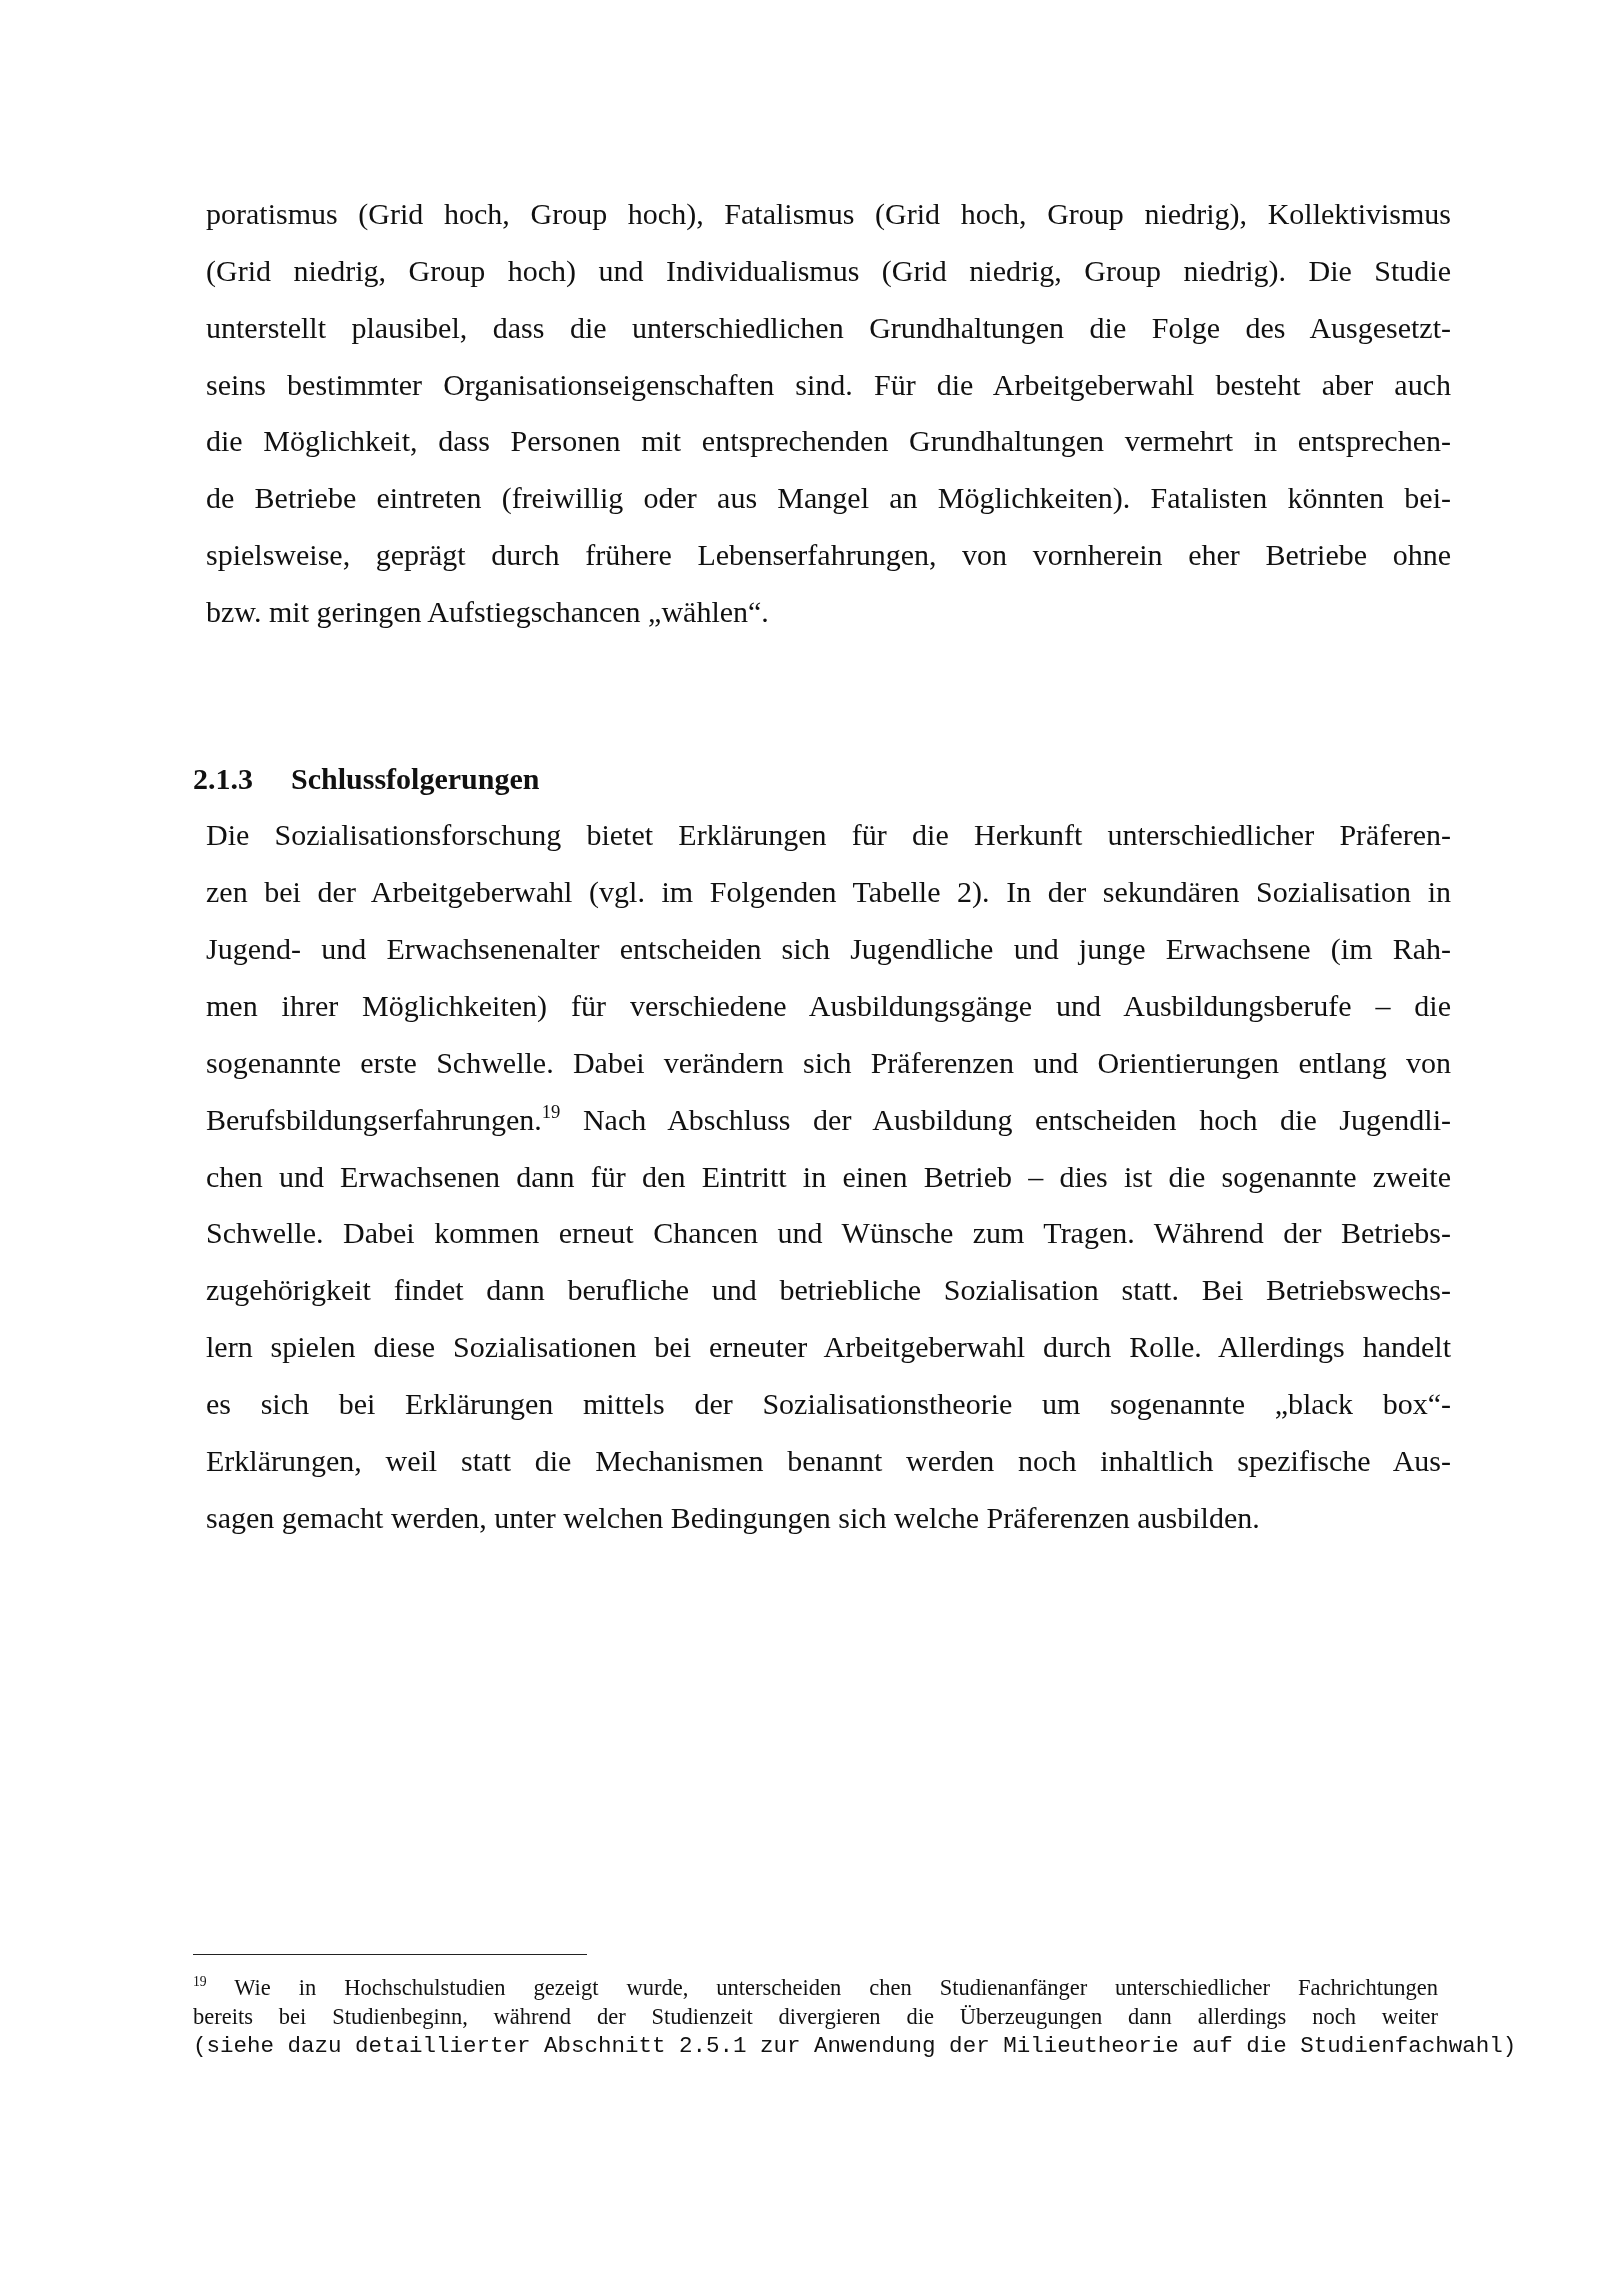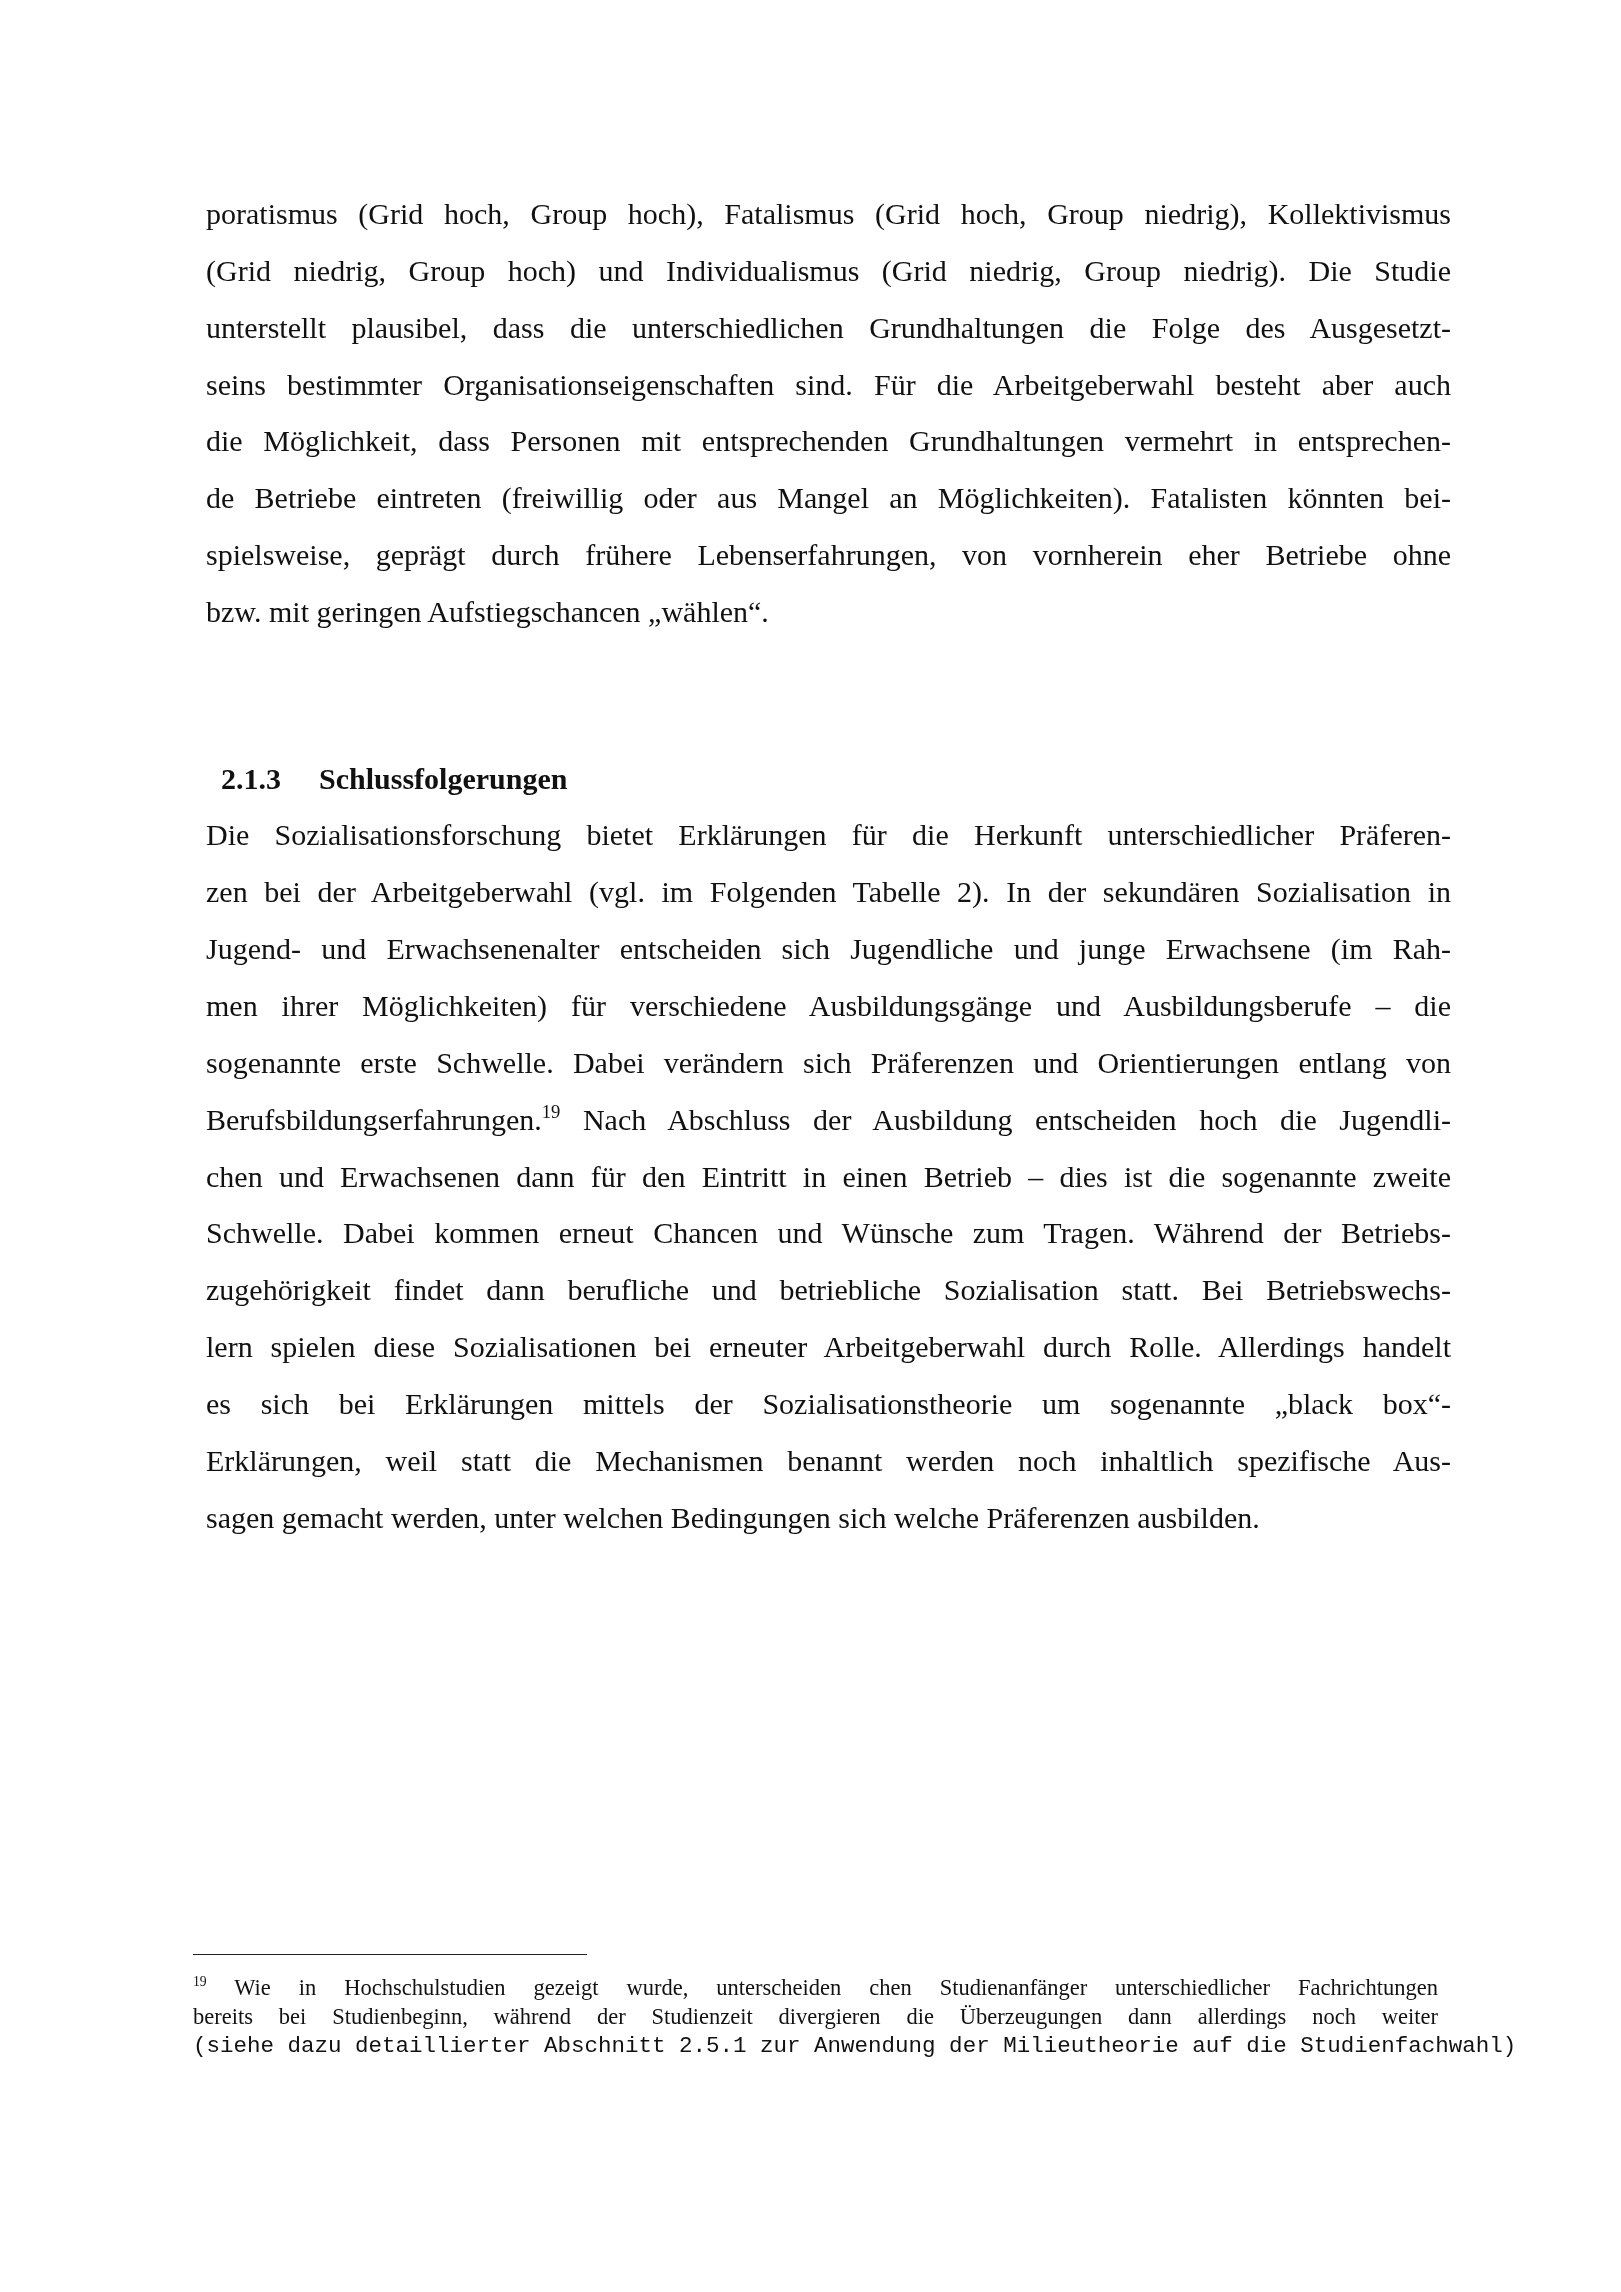--- a/index.html
+++ b/index.html
@@ -1,20 +1,20 @@
 <!DOCTYPE html>
 <html><head>
 <meta charset="utf-8">
 <style>
   html, body { margin: 0; padding: 0; background: #ffffff; }
   body { width: 1621px; height: 2293px; position: relative; overflow: hidden; }
   .page { position: absolute; left: 0; top: 0; width: 1621px; height: 2293px; background: #fff; color: #111; font-family: "Liberation Serif", serif; }
   .line { position: absolute; left: 179px; width: 1245px; font-size: 30px; line-height: 39px; white-space: nowrap; text-align: justify; text-align-last: justify; margin-left: 27px; }
   .line.last { text-align-last: left; }
-  .heading { position: absolute; left: 193px; top: 759px; font-size: 30px; font-weight: bold; line-height: 39px; margin-left: 28px; }
+  .heading { position: absolute; left: 193px; top: 759px; font-size: 30px; font-weight: bold; line-height: 39px; }
   .heading .num { display: inline-block; width: 98px; }
   sup { font-size: 18.6px; line-height: 0; vertical-align: 11.8px; }
   .fn-rule { position: absolute; left: 193px; top: 1954px; width: 394px; height: 1px; background: #222; }
   .fn-line { position: absolute; left: 193px; width: 1245px; font-size: 22.5px; line-height: 29px; white-space: nowrap; text-align: justify; text-align-last: justify; }
   .fn-line.last { text-align-last: left; font-family: Liberation Mono, monospace; }
   .fn-line sup { font-size: 13.7px; vertical-align: 8.8px; }
   .page-number { position: absolute; left: 0; width: 1621px; top: 2121px; text-align: center; font-size: 30px; line-height: 39px; }
 </style>
 </head>
 <body>

